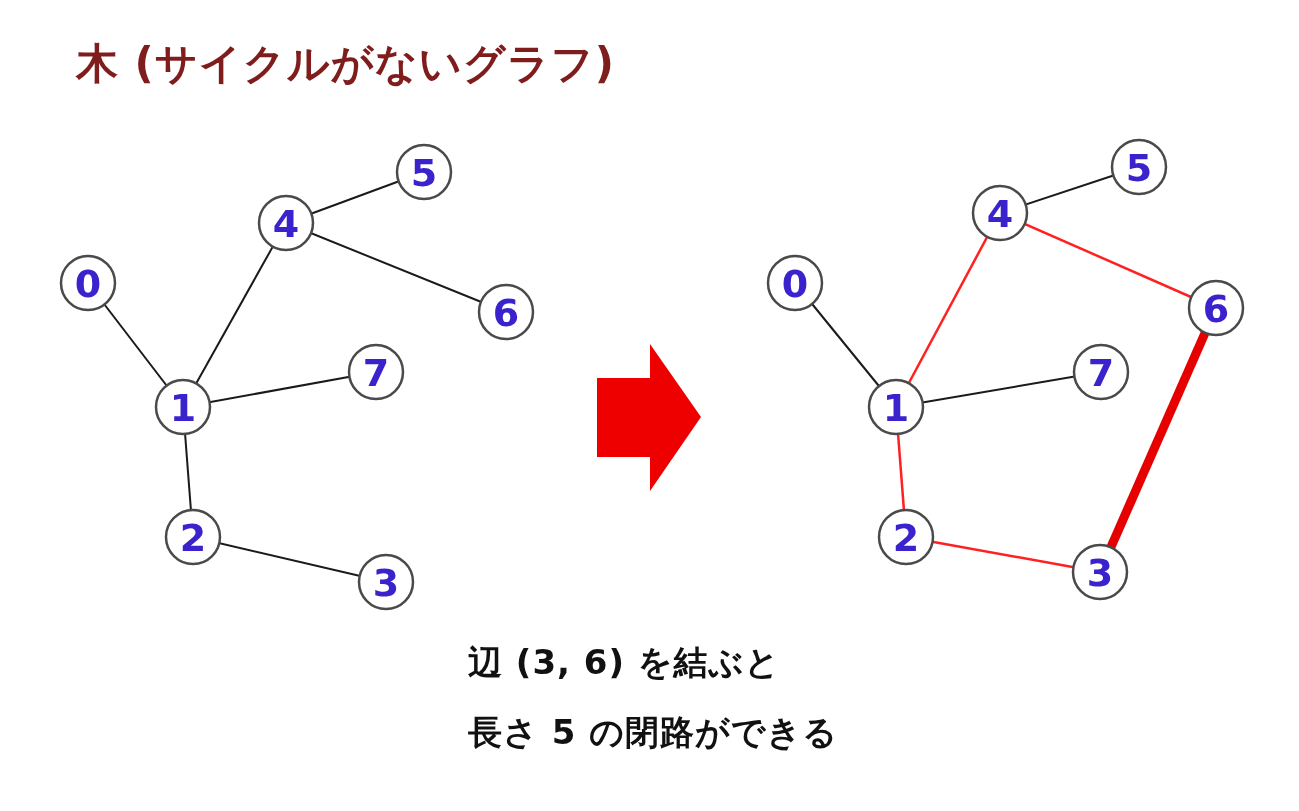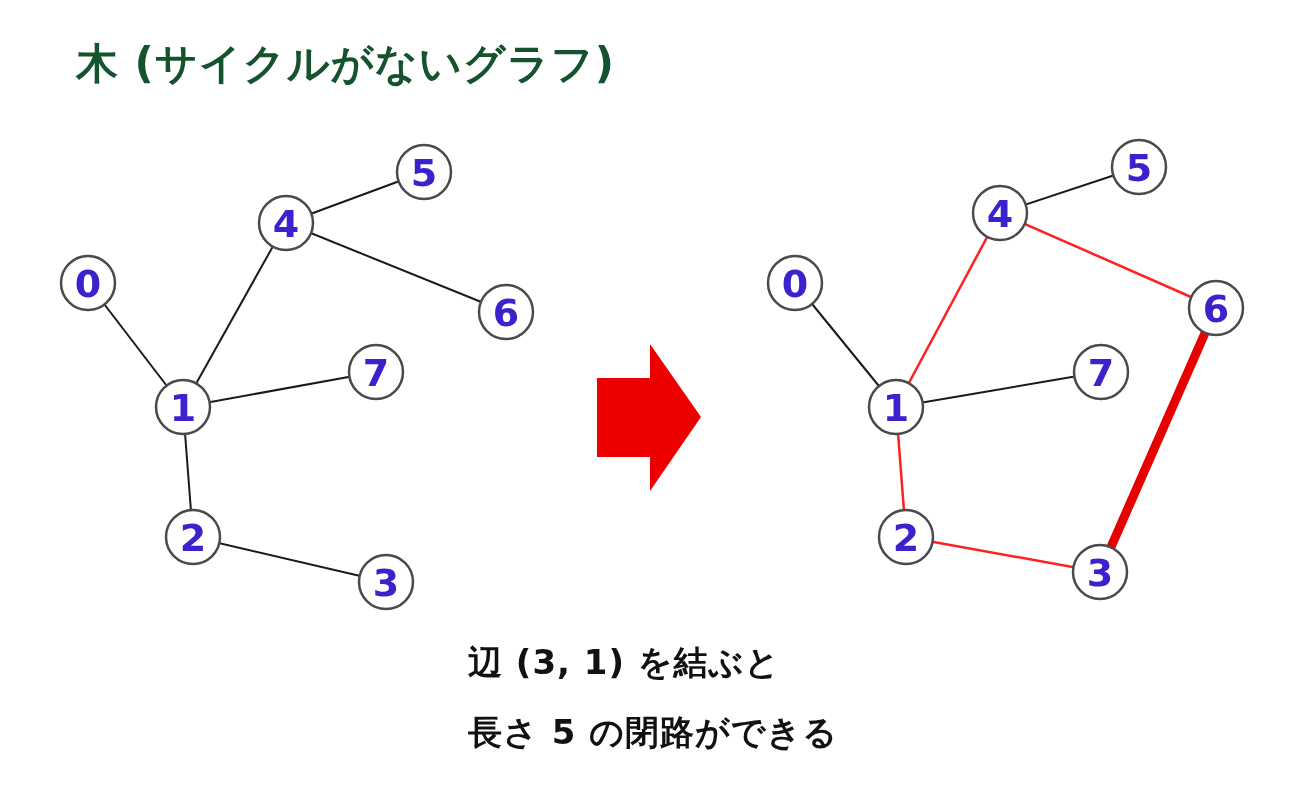--- a/index.html
+++ b/index.html
@@ -46,21 +46,21 @@
     white-space: nowrap;
   }
   .caption .line { display: block; }
   .caption .line + .line { margin-top: 24px; }
 </style>
 </head>
 <body>
 
 <div class="stage">
 
-  <div class="title" style="color: #14532d; text-align: right;">木 (サイクルがないグラフ)</div>
+  <div class="title" style="color: #7f1d1d; text-align: right;">木 (サイクルがないグラフ)</div>
 
   <svg class="graph-canvas" viewBox="0 0 1299 811" xmlns="http://www.w3.org/2000/svg">
 
     <g>
         <line x1="88" y1="283" x2="183" y2="407" stroke="#1a1a1a" stroke-width="2" stroke-linecap="butt"></line>
         <line x1="183" y1="407" x2="286" y2="223" stroke="#1a1a1a" stroke-width="2" stroke-linecap="butt"></line>
         <line x1="286" y1="223" x2="424" y2="172" stroke="#1a1a1a" stroke-width="2" stroke-linecap="butt"></line>
         <line x1="286" y1="223" x2="506" y2="312" stroke="#1a1a1a" stroke-width="2" stroke-linecap="butt"></line>
         <line x1="183" y1="407" x2="376" y2="372" stroke="#1a1a1a" stroke-width="2" stroke-linecap="butt"></line>
         <line x1="183" y1="407" x2="193" y2="537" stroke="#1a1a1a" stroke-width="2" stroke-linecap="butt"></line>
@@ -107,17 +107,17 @@
         <text x="1216" y="308" dy="0.36em" text-anchor="middle" class="node-label" fill="#3a23cc">6</text>
         <circle cx="1101" cy="372" r="27" fill="#ffffff" stroke="#4a4a4a" stroke-width="2.5"></circle>
         <text x="1101" y="372" dy="0.36em" text-anchor="middle" class="node-label" fill="#3a23cc">7</text>
       </g>
       <g>
       <polygon points="597,378 650,378 650,344 701,417 650,491 650,457 597,457" fill="#ee0000"></polygon>
     </g>
   </svg>
 
   <div class="caption" style="color: rgb(17, 17, 17);">
-    <span class="line">辺 (3, 1) を結ぶと</span>
+    <span class="line">辺 (3, 6) を結ぶと</span>
     <span class="line">長さ 5 の閉路ができる</span>
   </div>
 
 </div>
 
 </body></html>

